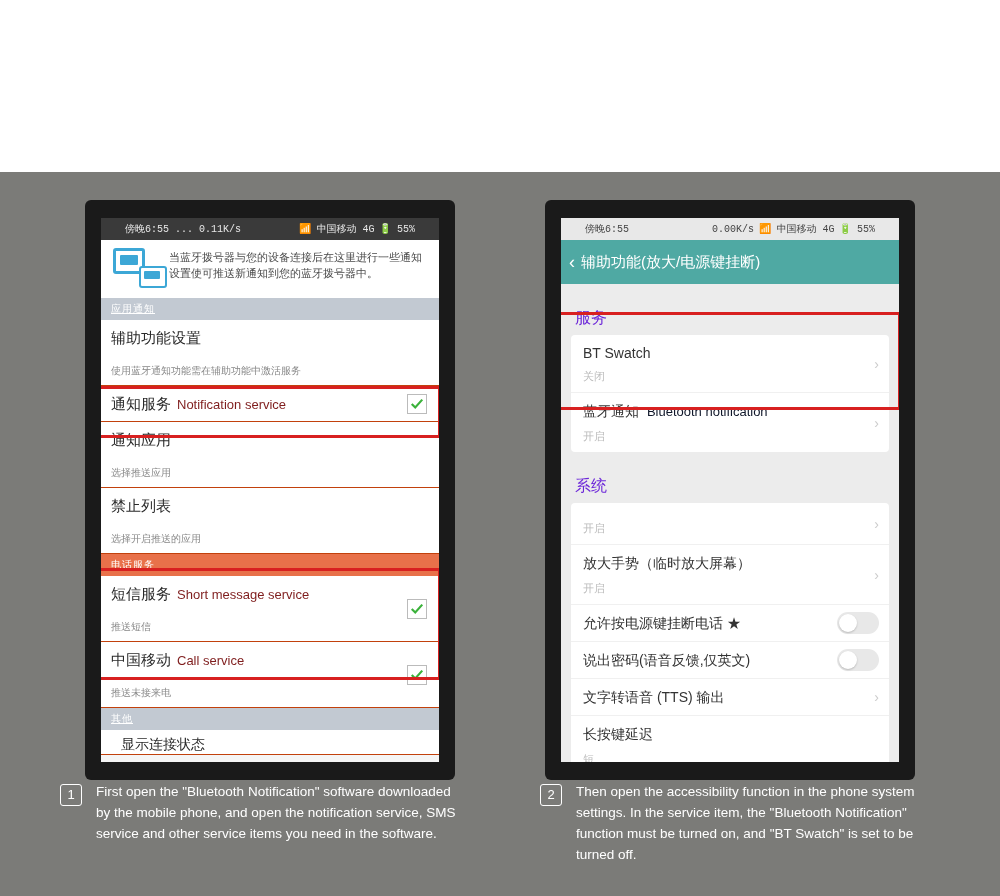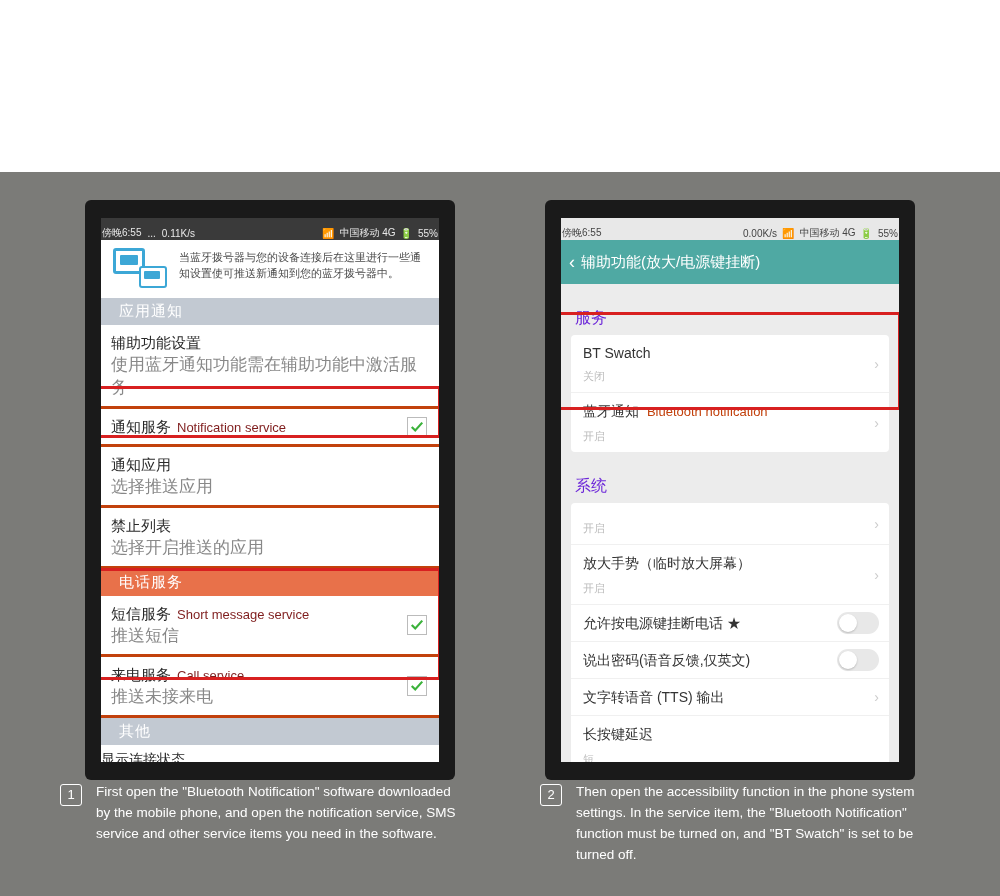--- a/index.html
+++ b/index.html
@@ -5,53 +5,53 @@
 * { box-sizing: border-box; margin: 0; padding: 0; }
 body { font-family: -apple-system, "Helvetica Neue", Arial, sans-serif; background: #fff; }
 .page { width: 1000px; height: 896px; background: #fff; position: relative; }
 .top-band { height: 172px; background: #fff; }
 .gray-band { position: absolute; top: 172px; left: 0; right: 0; bottom: 0; background: #7b7b78; }
 .phones { position: absolute; top: 200px; left: 0; right: 0; display: flex; justify-content: space-around; padding: 0 40px; }
 .phone-frame { width: 370px; height: 580px; background: #1a1a1a; border-radius: 6px; padding: 18px 16px; position: relative; }
 .screen { width: 100%; height: 100%; background: #f5f5f5; overflow: hidden; position: relative; font-size: 13px; }
 
 
-.status-bar { height: 22px; background: #3a3a3a; color: #e8e8e8; display: flex; align-items: flex-end; justify-content: space-between; padding: 0 1px; font-size: 10px; }
+.status-bar { height: 22px; background: #3a3a3a; color: #e8e8e8; display: flex; align-items: center; justify-content: space-between; padding: 0 24px; font-size: 10px; font-family: Liberation Mono, monospace; }
 .status-bar.light { background: #e8e8e8; color: #444; }
 .status-left { display: flex; gap: 6px; align-items: center; }
 .status-right { display: flex; gap: 5px; align-items: center; }
 
 
-.s1-header { background: #fff; padding: 8px 10px 10px; display: flex; gap: 10px; align-items: flex-start; }
+.s1-header { background: #fff; padding: 8px 10px 10px; display: flex; align-items: flex-start; }
 .s1-icon-box { width: 58px; height: 40px; position: relative; flex-shrink: 0; }
 .s1-icon-box .m1 { position: absolute; top: 0; left: 2px; width: 32px; height: 26px; border: 3px solid #3ca7d6; border-radius: 3px; }
 .s1-icon-box .m1::after { content:""; position:absolute; top:4px; left:4px; width:18px; height:10px; background:#3ca7d6; border-radius:1px; }
 .s1-icon-box .m2 { position: absolute; bottom: 0; right: 2px; width: 28px; height: 22px; border: 2px solid #3ca7d6; border-radius: 3px; background:#fff; }
 .s1-icon-box .m2::after { content:""; position:absolute; top:3px; left:3px; width:16px; height:8px; background:#3ca7d6; border-radius:1px; }
 .s1-header-text { font-size: 11px; color: #4a4a4a; line-height: 1.45; padding-top:2px; }
-.section-hdr { background: #c2c9d2; color: #fff; font-size: 15px; padding: 4px 18px; letter-spacing: 1px; }
+.section-hdr { background: #c2c9d2; color: #fff; font-size: 10px; padding: 4px 10px; letter-spacing: 1px; text-decoration: underline; }
 .section-hdr.orange { background: #e8714a; }
-.list-row { background: #fff; border-bottom: 3px solid #c2410c; padding: 9px 10px 7px; position: relative; }
+.list-row { background: #fff; border-bottom: 1px solid #c2410c; padding: 9px 10px 7px; position: relative; }
 .row-title { font-size: 15px; color: #2a2a2a; display:flex; align-items:baseline; gap:6px; }
 .row-title .en { font-size: 13px; color: #7f1d1d; }
-.row-sub { font-size: 17px; color: #888; margin-top: 0; }
+.row-sub { font-size: 10px; color: #888; margin-top: 16px; }
 .check { position: absolute; right: 12px; top: 50%; transform: translateY(-50%); width: 20px; height: 20px; border: 1px solid #bbb; background: #fff; display:flex; align-items:center; justify-content:center; }
 .check svg { width:14px; height:14px; }
 .red-box { position: absolute; border: 3px solid #d82020; pointer-events: none; }
 
 
 .s2 { background: #ececec; }
 .s2-header { height: 44px; background: #4fa9a3; color: #fff; display: flex; align-items: center; padding: 0 8px; font-size: 15px; gap:6px; }
 .s2-header .back { font-size: 18px; }
 .s2-sec-lbl { color: #6d28d9; font-size: 16px; padding: 24px 14px 6px; }
 .card { background: #fff; margin: 0 10px; border-radius: 4px; overflow: hidden; }
 .card-row { padding: 10px 12px 8px; border-bottom: 1px solid #f0f0f0; position: relative; }
 .card-row:last-child { border-bottom: none; }
 .cr-title { font-size: 14px; color: #333; }
-.cr-title .extra { font-size: 13px; color: #c2410c; margin-left:4px; font-weight:500; }
+.cr-title .extra { font-size: 13px; color: #0f172a; margin-left:4px; font-weight:500; }
 .cr-sub { font-size: 11px; color: #bbb; margin-top: 8px; }
 .chev { position: absolute; right: 10px; top: 50%; transform: translateY(-50%); color: #ccc; font-size: 14px; }
 .toggle { position: absolute; right: 10px; top: 50%; transform: translateY(-50%); width: 42px; height: 22px; background: #e8e8e8; border-radius: 11px; }
 .toggle::after { content:""; position:absolute; left:2px; top:2px; width:18px; height:18px; background:#fff; border-radius:50%; box-shadow:0 1px 2px rgba(0,0,0,.2); }
 
 
 .captions { position: absolute; bottom: 30px; left: 0; right: 0; display: flex; padding: 0 60px; gap: 80px; color: #fff; font-size: 13.5px; line-height: 1.55; }
 .caption { flex: 1; display: flex; gap: 14px; }
 .cap-num { width: 22px; height: 22px; border: 1.5px solid #fff; border-radius: 3px; display:flex; align-items:center; justify-content:center; font-size:13px; flex-shrink:0; margin-top:2px; }
 </style>
@@ -133,34 +133,34 @@
           <div class="row-sub">推送短信</div>
           <div class="check">
             <svg viewBox="0 0 16 16">
                 <path d="M2 8 L6 12 L14 3" stroke="#3bb23b" stroke-width="2.5" fill="none"></path>
               </svg>
           </div>
         </div>
 
         <div class="list-row">
           <div class="row-title">
-            <span>来电服务</span>
+            <span>中国移动</span>
             <span class="en">Call service</span>
           </div>
           <div class="row-sub">推送未接来电</div>
           <div class="check">
             <svg viewBox="0 0 16 16">
                 <path d="M2 8 L6 12 L14 3" stroke="#3bb23b" stroke-width="2.5" fill="none"></path>
               </svg>
           </div>
         </div>
 
         <div class="section-hdr">其他</div>
 
-        <div class="list-row" style="padding:6px 0 0;">
+        <div class="list-row" style="padding:6px 20px 0;">
           <div class="row-title" style="font-size:14px;">
               <span>显示连接状态</span>
             </div>
         </div>
 
         <div class="red-box" style="left:-4px; top:168px; width:344px; height:52px;"></div>
         <div class="red-box" style="left:-4px; top:350px; width:344px; height:112px;"></div>
       </div>
     </div>
 

